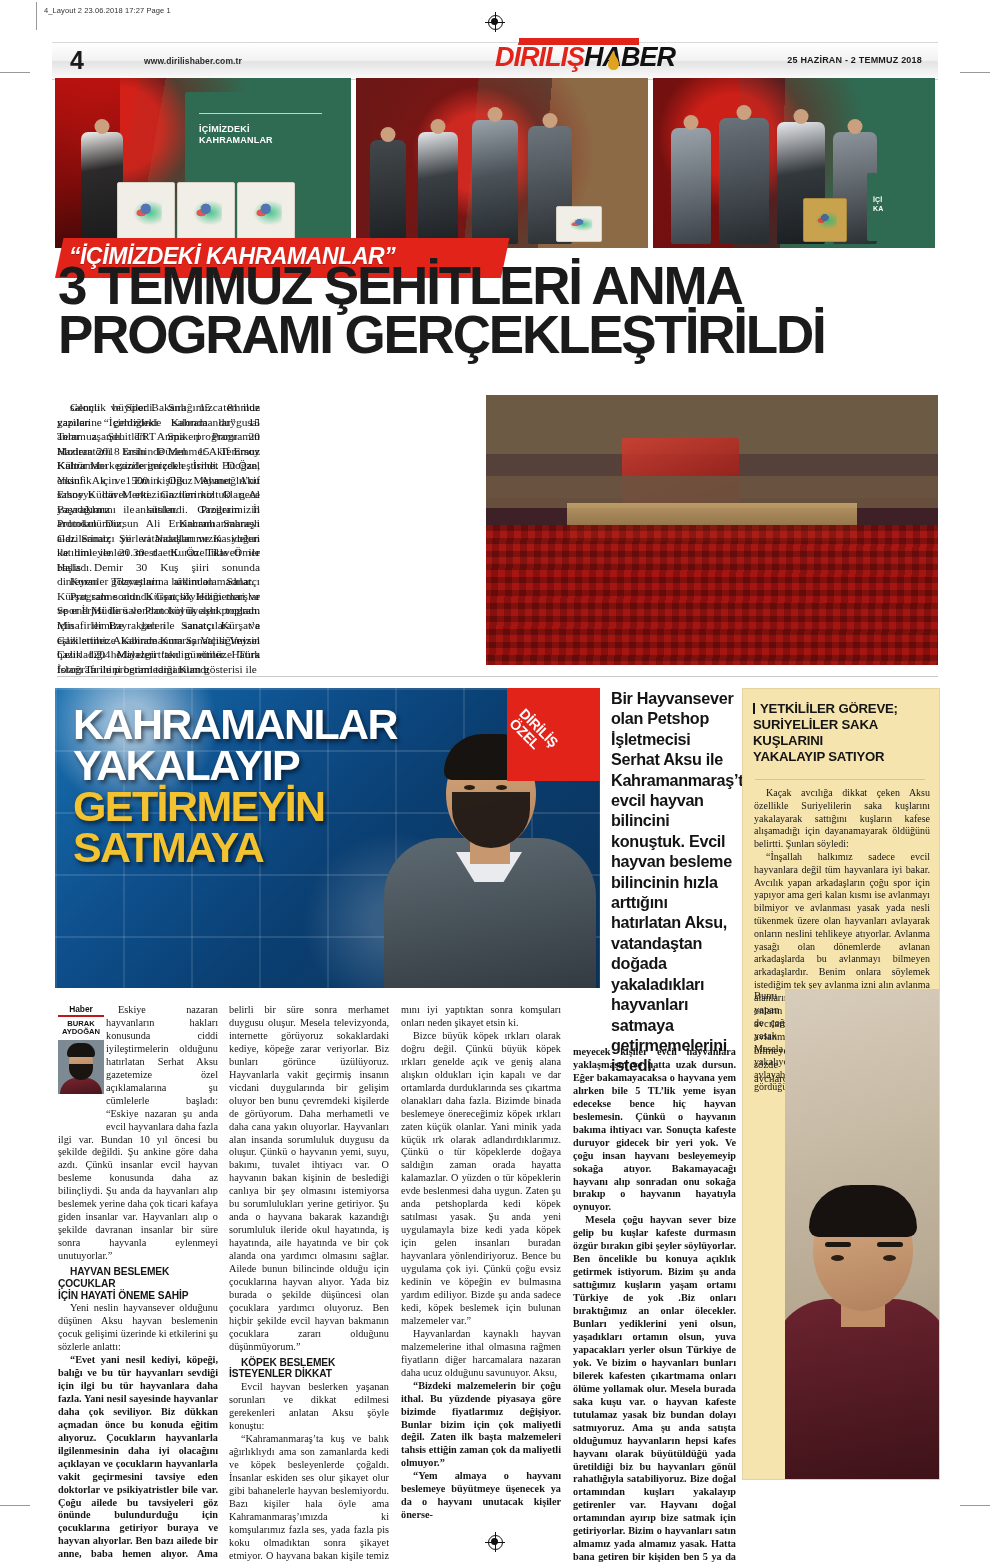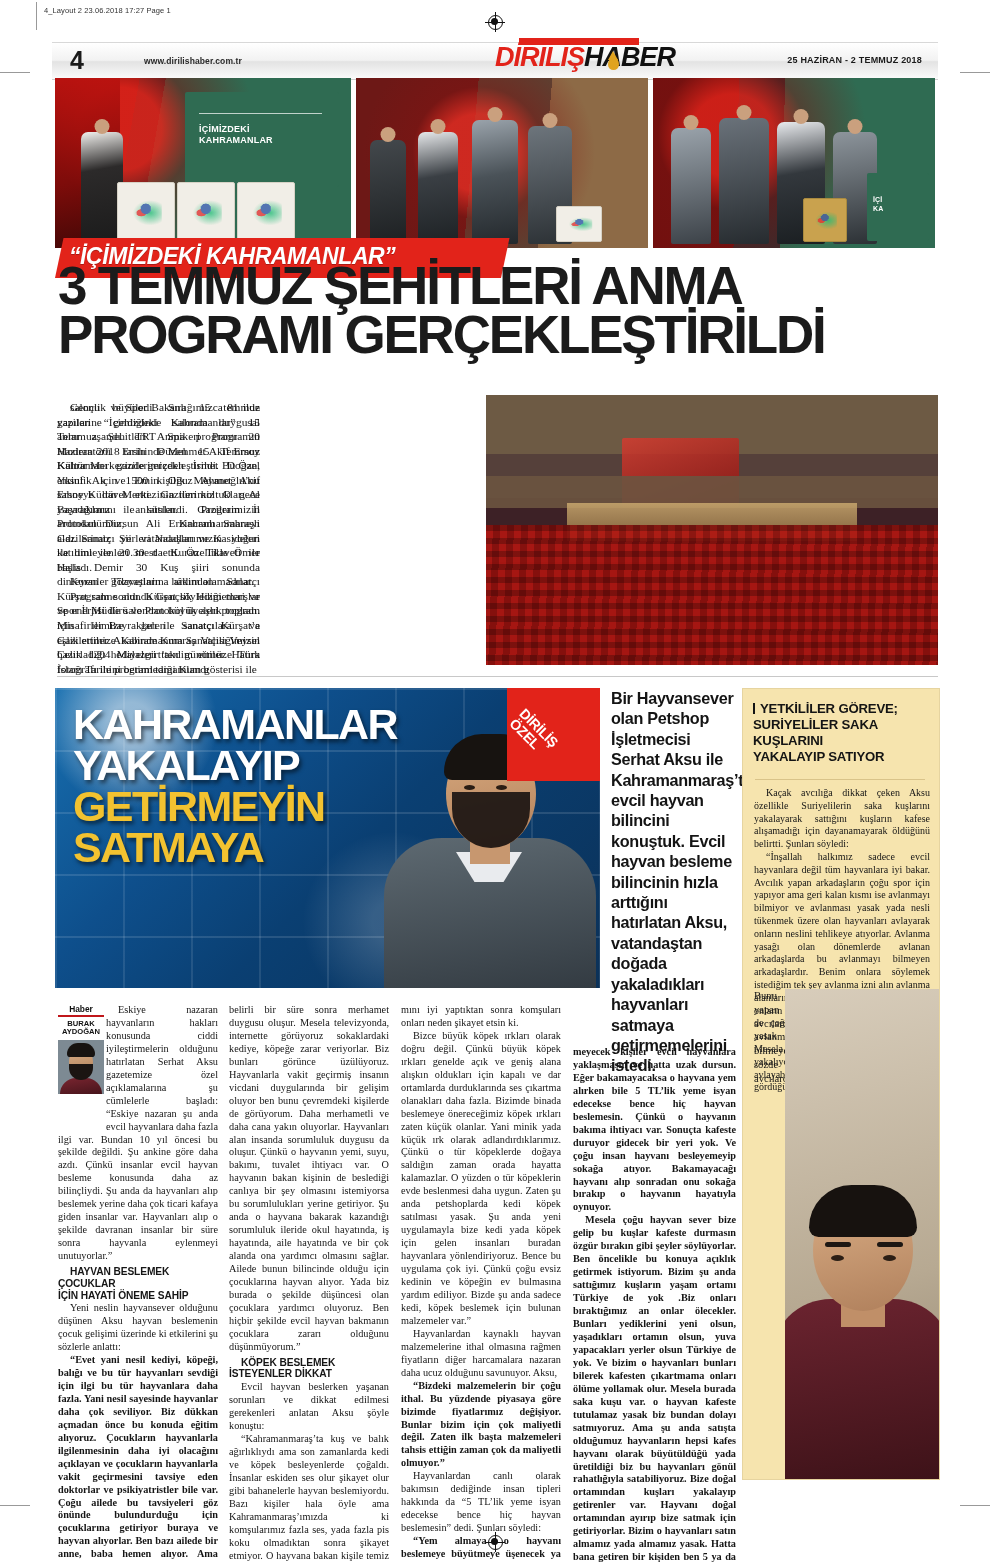--- a/index.html
+++ b/index.html
@@ -421,21 +421,20 @@
       </h4>
       <p>Evcil hayvan beslerken yaşanan sorunları ve dikkat edilmesi gerekenleri anlatan Aksu şöyle konuştu:</p>
       <p>“Kahramanmaraş’ta kuş ve balık ağırlıklıydı ama son zamanlarda kedi ve köpek besleyenlerde çoğaldı. İnsanlar eskiden ses olur şikayet olur gibi bahanelerle hayvan beslemiyordu. Bazı kişiler hala öyle ama Kahramanmaraş’ımızda ki komşularımız fazla ses, yada fazla pis koku olmadıktan sonra şikayet etmiyor. O hayvana bakan kişile temiz baktıktan sonra bakı-</p>
     </div>
 
     <div class="col c3">
       <p class="noind">mını iyi yaptıktan sonra komşuları onları neden şikayet etsin ki.</p>
       <p>Bizce büyük köpek ırkları olarak doğru değil. Çünkü büyük köpek ırkları genelde açık ve geniş alana alışkın oldukları için kapalı ve dar ortamlarda durduklarında ses çıkartma olanakları daha fazla. Bizimde binada beslemeye önereceğimiz köpek ırkları zaten küçük olanlar. Yani minik yada küçük ırk olarak adlandırdıklarımız. Çünkü o tür köpeklerde doğaya saldığın zaman orada hayatta kalamazlar. O yüzden o tür köpeklerin evde beslenmesi daha uygun. Zaten şu anda petshoplarda kedi köpek satılması yasak. Şu anda yeni uygulamayla bize kedi yada köpek için gelen insanları buradan hayvanlara yönlendiriyoruz. Bence bu uygulama çok iyi. Çünkü çoğu evsiz kedinin ve köpeğin ev bulmasına yardım ediliyor. Bizde şu anda sadece kedi, köpek beslemek için bulunan malzemeler var.”</p>
       <p>Hayvanlardan kaynaklı hayvan malzemelerine ithal olmasına rağmen fiyatların diğer harcamalara nazaran daha ucuz olduğunu savunuyor. Aksu,</p>
       <p class="quote">“Bizdeki malzemelerin bir çoğu ithal. Bu yüzdende piyasaya göre bizimde fiyatlarımız değişiyor. Bunlar bizim için çok maliyetli değil. Zaten ilk başta malzemeleri tahsis ettiğin zaman çok da maliyetli olmuyor.”</p>
-      <p>Hayvanlardan canlı olarak bakımsın dediğinde insan tipleri hakkında da “5 TL’lik yeme isyan edecekse bence hiç hayvan beslemesin” dedi. Şunları söyledi:</p>
       <p class="quote">“Yem almaya o hayvanı beslemeye büyütmeye üşenecek ya da o hayvanı unutacak kişiler önerse-</p>
     </div>
 
     <div class="col c4">
       <div class="pad"></div>
       <p class="noind quote">meyecek kişiler evcil hayvanlara yaklaşmasın ve hatta uzak dursun. Eğer bakamayacaksa o hayvana yem alırken bile 5 TL’lik yeme isyan edecekse bence hiç hayvan beslemesin. Çünkü o hayvanın bakıma ihtiyacı var. Sonuçta kafeste duruyor gidecek bir yeri yok. Ve çoğu insan hayvanı besleyemeyip sokağa atıyor. Bakamayacağı hayvanı alıp sonradan onu sokağa bırakıp o hayvanın hayatıyla oynuyor.</p>
       <p class="quote">Mesela çoğu hayvan sever bize gelip bu kuşlar kafeste durmasın özgür bırakın gibi şeyler söylüyorlar. Ben öncelikle bu konuya açıklık getirmek istiyorum. Bizim şu anda sattığımız kuşların yaşam ortamı Türkiye de yok .Biz onları bıraktığımız an onlar ölecekler. Bunları yediklerini yeni olsun, yaşadıkları ortamın olsun, yuva yapacakları yerler olsun Türkiye de yok. Ve bizim o hayvanları bunları bilerek kafesten çıkartmama onları ölüme yollamak olur. Mesela burada saka kuşu var. o hayvan kafeste tutulamaz yasak biz bundan dolayı satmıyoruz. Ama şu anda satışta olduğumuz hayvanların hepsi kafes hayvanı olarak büyütüldüğü yada üretildiği biz bu hayvanları gönül rahatlığıyla satabiliyoruz. Bize doğal ortamından kuşları yakalayıp getirenler var. Hayvanı doğal ortamından ayırıp bize satmak için getiriyorlar. Bizim o hayvanları satın almamız yada almamız yasak. Hatta bana getiren bir kişiden ben 5 ya da 10 TL fiyatına satın olsa biz o hayvanı doğaya salıp ben onu geri doğaya çıkar kuş yolunmaz diye.</p>
     </div>
   </div>
 

